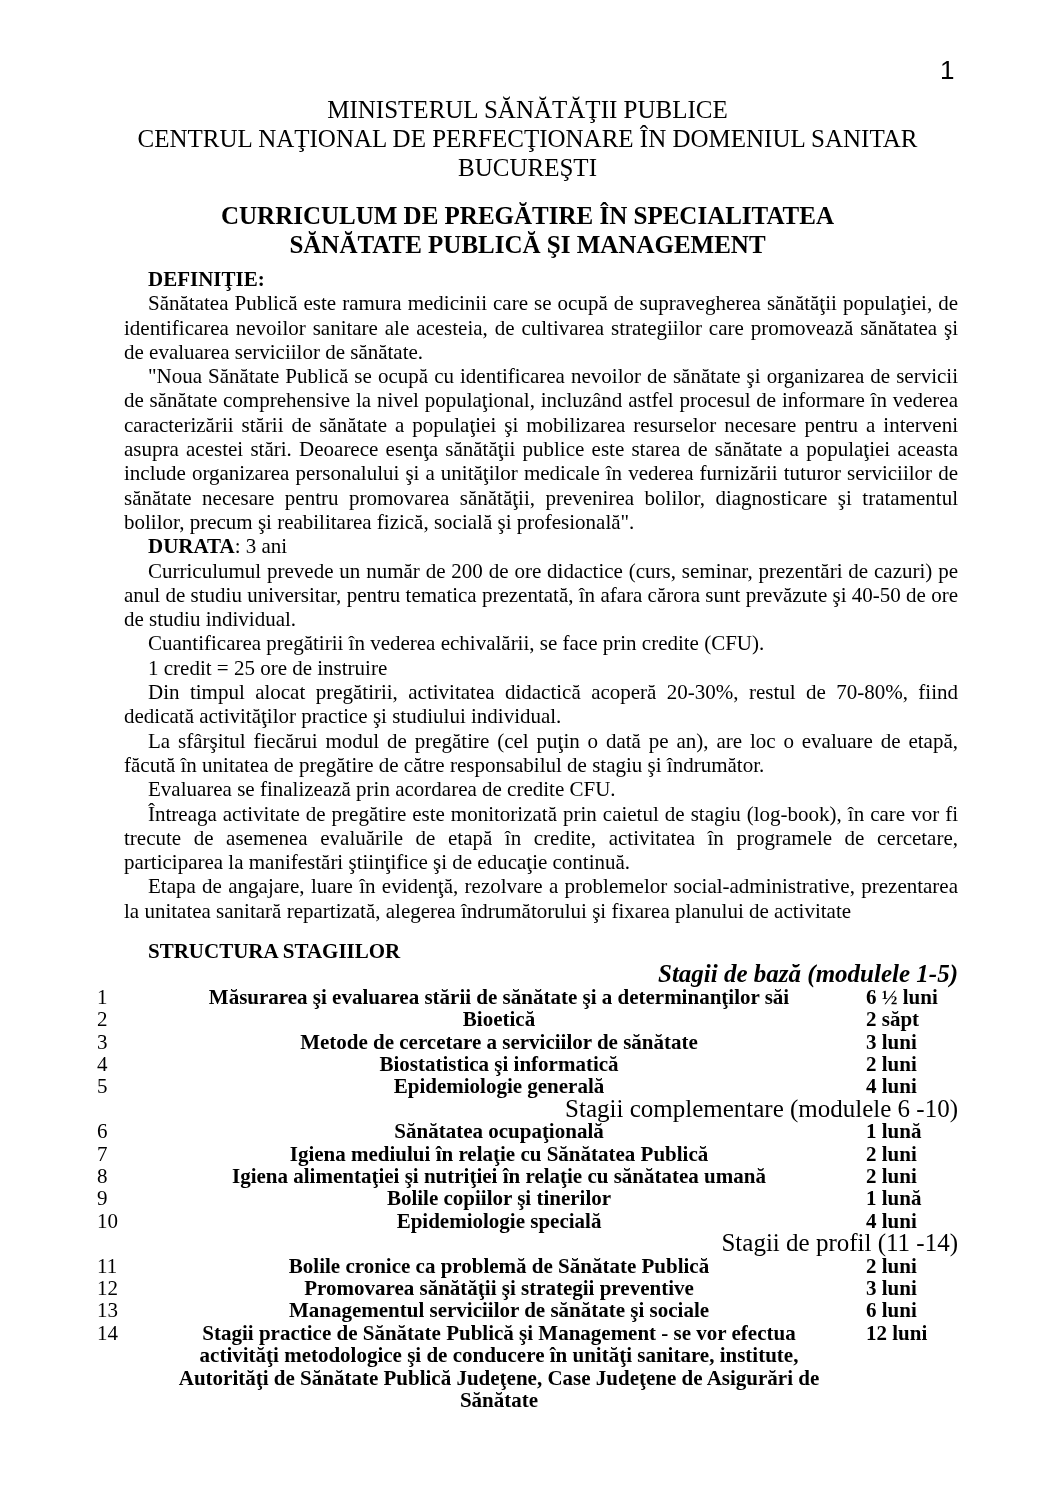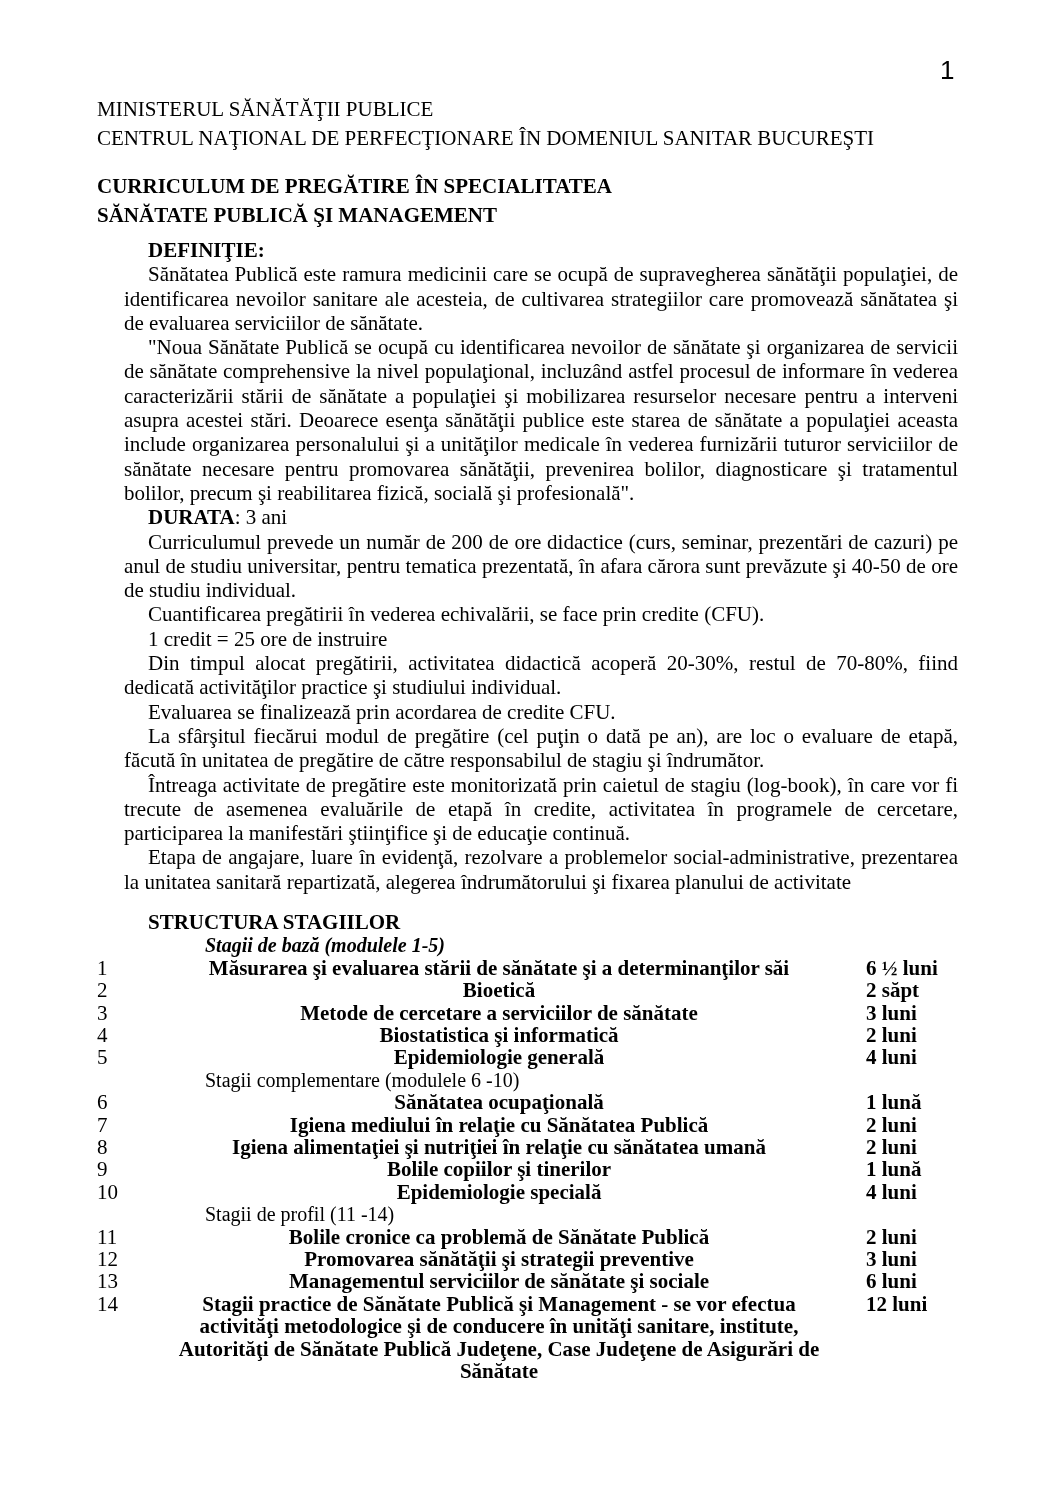--- a/index.html
+++ b/index.html
@@ -17,23 +17,23 @@
   }
   .page-number {
     position: absolute;
     top: 56px;
     left: 940px;
     font-family: "Liberation Sans", "DejaVu Sans", sans-serif;
     font-size: 26px;
     line-height: 28px;
   }
   .hdr {
-    font-size: 21px;
+    font-size: 25px;
     line-height: 29px;
-    text-align: left;
+    text-align: center;
     font-family: Liberation Serif, serif;
   }
   .doc-title { margin-top: 19px; margin-bottom: 8px; }
   .doc-title div { font-weight: bold; }
   .body-text {
     margin: 0 0 0 27px;
     font-size: 21px;
     line-height: 24.3px;
     text-indent: 24px;
   }
@@ -41,23 +41,24 @@
   .bold { font-weight: bold; }
   .stages { margin-top: 16px; }
   .stage-heading {
     margin-left: 27px;
     font-size: 21px;
     line-height: 24.3px;
     text-indent: 24px;
     font-weight: bold;
   }
   .grp {
-    font-size: 20px;
+    font-size: 25px;
     line-height: 22.4px;
     padding-left: 108px;
+    text-align: right;
   }
   .grp.base { font-weight: bold; font-style: italic; }
   .row {
     display: grid;
     grid-template-columns: 71px 698px 92px;
     font-size: 21px;
     line-height: 22.4px;
   }
   .row .num  { font-weight: normal; }
   .row .ttl  { font-weight: bold; padding-right: 36px; text-align: center; }
@@ -81,22 +82,22 @@
   <p class="body-text bold">DEFINIŢIE:</p>
   <p class="body-text just">Sănătatea Publică este ramura medicinii care se ocupă de supravegherea sănătăţii populaţiei, de identificarea nevoilor sanitare ale acesteia, de cultivarea strategiilor care promovează sănătatea şi de evaluarea serviciilor de sănătate.</p>
   <p class="body-text just">"Noua Sănătate Publică se ocupă cu identificarea nevoilor de sănătate şi organizarea de servicii de sănătate comprehensive la nivel populaţional, incluzând astfel procesul de informare în vederea caracterizării stării de sănătate a populaţiei şi mobilizarea resurselor necesare pentru a interveni asupra acestei stări. Deoarece esenţa sănătăţii publice este starea de sănătate a populaţiei aceasta include organizarea personalului şi a unităţilor medicale în vederea furnizării tuturor serviciilor de sănătate necesare pentru promovarea sănătăţii, prevenirea bolilor, diagnosticare şi tratamentul bolilor, precum şi reabilitarea fizică, socială şi profesională".</p>
 
   <p class="body-text"><span class="bold">DURATA</span><span>: 3 ani</span></p>
 
   <p class="body-text just">Curriculumul prevede un număr de 200 de ore didactice (curs, seminar, prezentări de cazuri) pe anul de studiu universitar, pentru tematica prezentată, în afara cărora sunt prevăzute şi 40-50 de ore de studiu individual.</p>
   <p class="body-text">Cuantificarea pregătirii în vederea echivalării, se face prin credite (CFU).</p>
   <p class="body-text">1 credit = 25 ore de instruire</p>
   <p class="body-text just">Din timpul alocat pregătirii, activitatea didactică acoperă 20-30%, restul de 70-80%, fiind dedicată activităţilor practice şi studiului individual.</p>
+  <p class="body-text just">La sfârşitul fiecărui modul de pregătire (cel puţin o dată pe an), are loc o evaluare de etapă, făcută în unitatea de pregătire de către responsabilul de stagiu şi îndrumător.</p>
   <p class="body-text">Evaluarea se finalizează prin acordarea de credite CFU.</p>
-  <p class="body-text just">La sfârşitul fiecărui modul de pregătire (cel puţin o dată pe an), are loc o evaluare de etapă, făcută în unitatea de pregătire de către responsabilul de stagiu şi îndrumător.</p>
   <p class="body-text just">Întreaga activitate de pregătire este monitorizată prin caietul de stagiu (log-book), în care vor fi trecute de asemenea evaluările de etapă în credite, activitatea în programele de cercetare, participarea la manifestări ştiinţifice şi de educaţie continuă.</p>
   <p class="body-text just">Etapa de angajare, luare în evidenţă, rezolvare a problemelor social-administrative, prezentarea la unitatea sanitară repartizată, alegerea îndrumătorului şi fixarea planului de activitate</p>
 
   <div class="stages">
     <div class="stage-heading">STRUCTURA STAGIILOR</div>
 
     <div class="grp base">Stagii de bază (modulele 1-5)</div>
 
     <div class="row">
       <div class="num">1</div>

